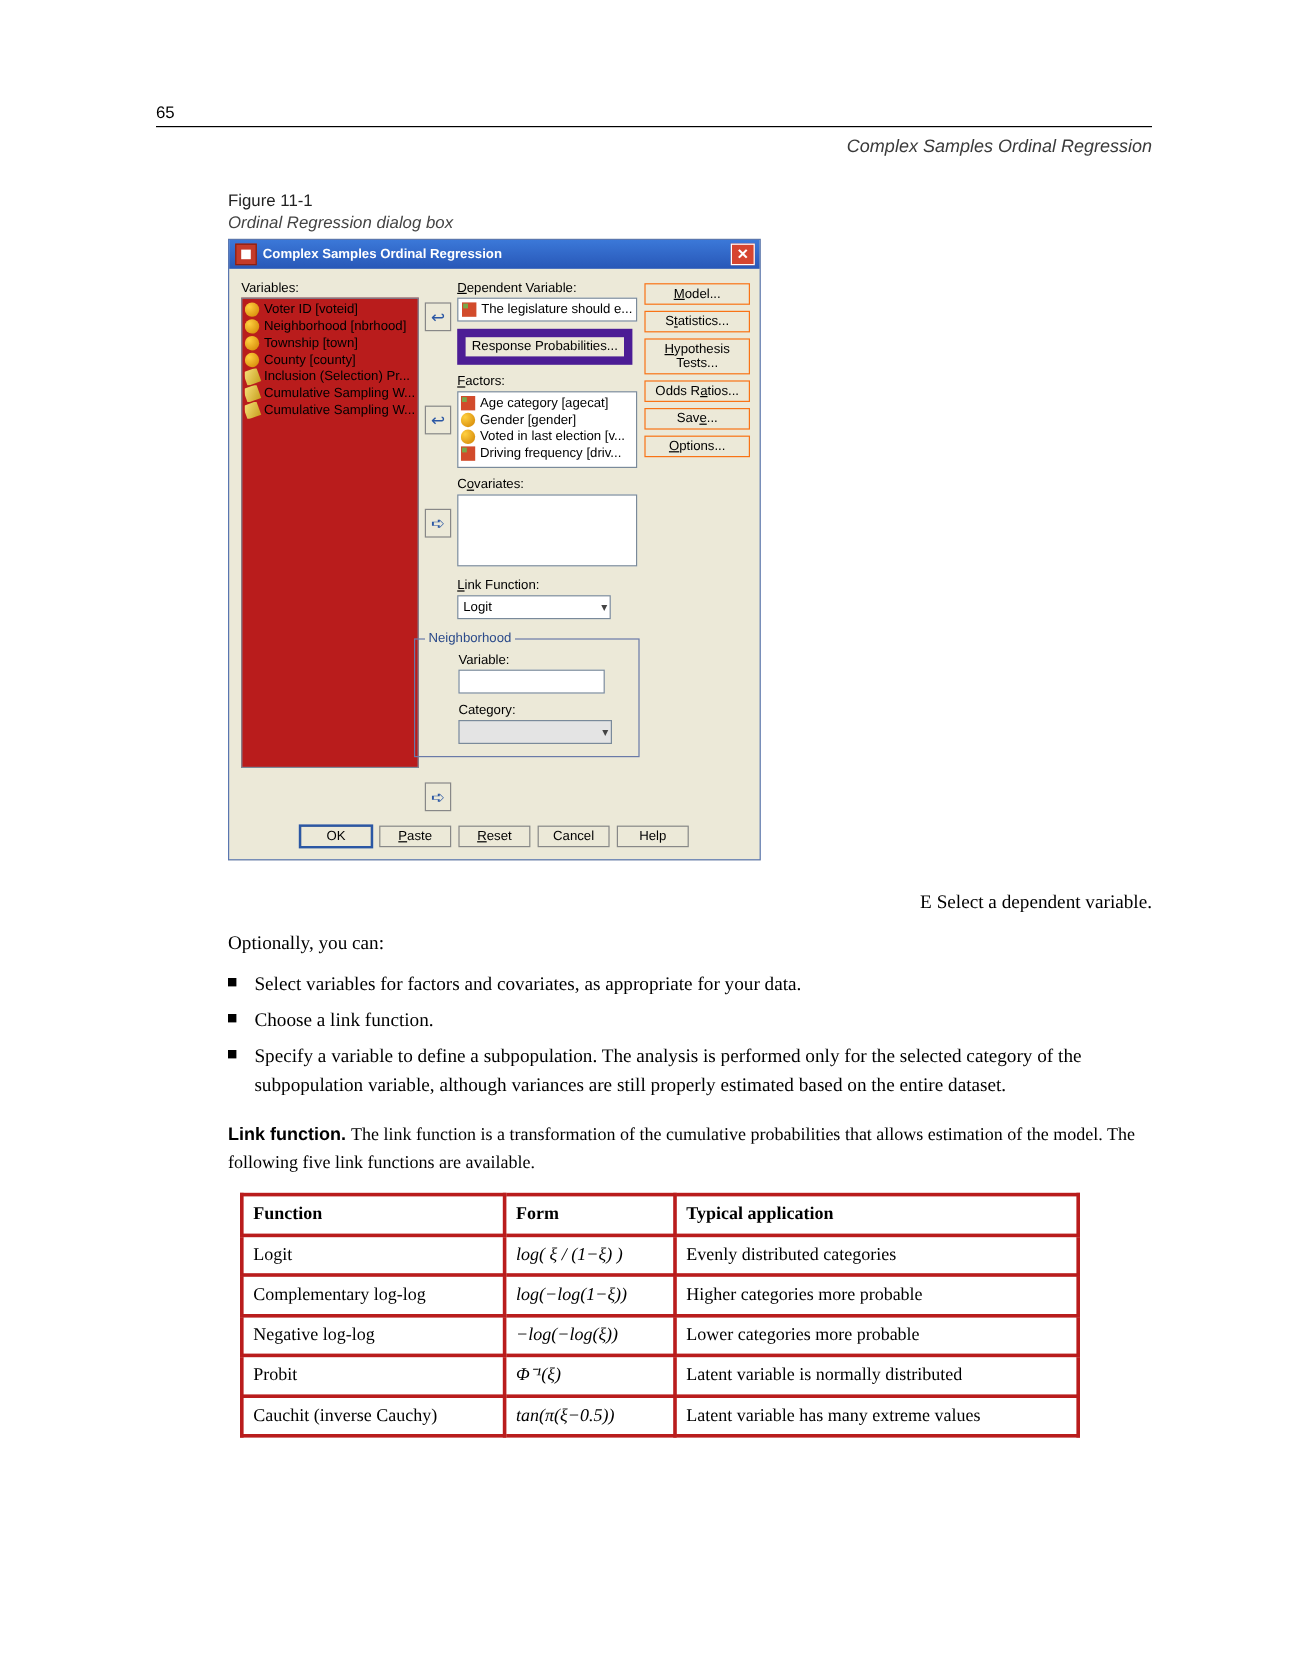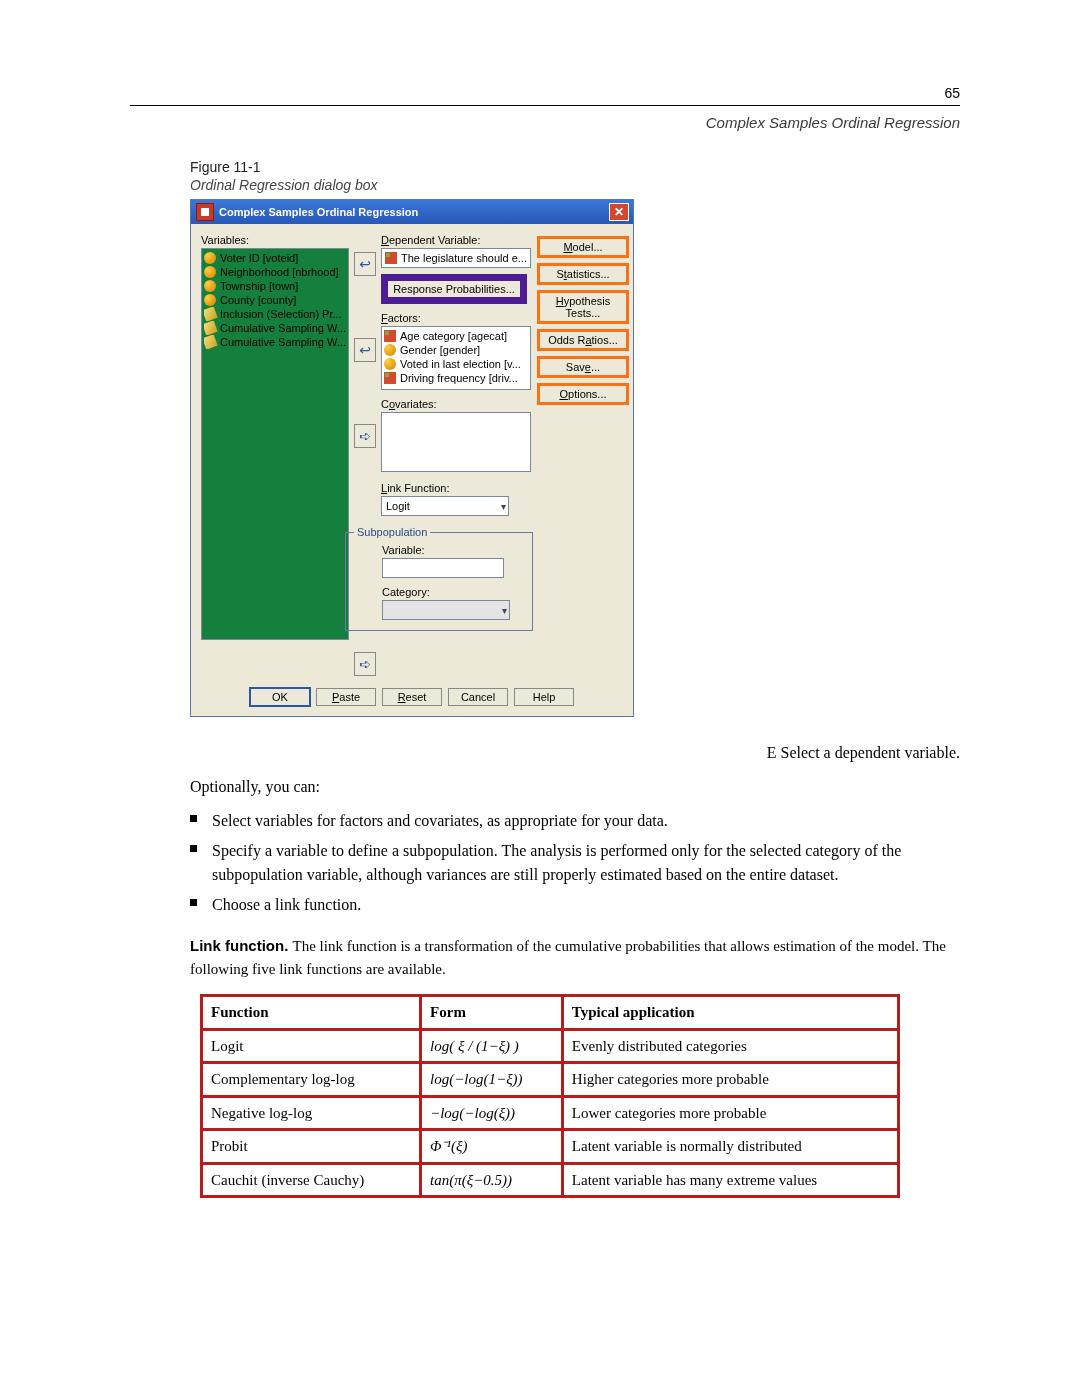--- a/index.html
+++ b/index.html
@@ -6,21 +6,21 @@
     margin: 0;
     background: #fff;
     font-family: Helvetica, Arial, sans-serif;
     color: #000;
     width: 1080px;
   }
   .page {
     padding: 85px 120px 60px 130px;
   }
   .page-number {
-    text-align: right;
+    text-align: left;
     font-size: 14px;
     color: #000;
     margin-bottom: 4px;
   }
   hr.top-rule {
     border: none;
     border-top: 1px solid #000;
     margin: 0 0 8px 0;
   }
   .section-title {
@@ -104,21 +104,21 @@
     display: flex;
     flex-direction: column;
   }
   .col-left { width: 152px; }
   .col-mid { width: 20px; align-items: center; gap: 62px; padding-top: 18px;}
   .col-main { width: 150px; }
   .col-right { width: 86px; gap: 5px; padding-top: 2px;}
   .label { margin-bottom: 2px; }
   .listbox {
     border: 1px solid #7a8a9a;
-    background: #15803d;
+    background: #b91c1c;
     height: 386px;
     overflow: hidden;
     padding: 2px;
   }
   .var-item {
     display: flex;
     align-items: center;
     gap: 4px;
     padding: 1px 0;
     white-space: nowrap;
@@ -220,21 +220,21 @@
     align-items: center;
     gap: 8px;
   }
   .subpop-input {
     border: 1px solid #7a8a9a;
     background: #fff;
     height: 18px;
     width: 120px;
   }
   .right-btn {
-    border: 3px solid #f97316;
+    border: 1px solid #f97316;
     background: #ece9d8;
     padding: 2px 0;
     text-align: center;
     width: 86px;
   }
   .right-btn .u { text-decoration: underline; }
   .bottom-buttons {
     display: flex;
     justify-content: center;
     gap: 6px;
@@ -417,21 +417,21 @@
           <div class="label">C<span class="u">o</span>variates:</div>
           <div class="cov-box"></div>
 
           <div class="label"><span class="u">L</span>ink Function:</div>
           <div class="combo">
             <span>Logit</span>
             <span class="arrow">▾</span>
           </div>
 
           <fieldset class="subpop" style="margin-left:-36px; width:170px;">
-            <legend>Subpopulation</legend>
+            <legend>Neighborhood</legend>
             <div class="label" style="margin-left:28px">Variable:</div>
             <div class="subpop-row" style="margin-left:28px">
               <div class="subpop-input"></div>
             </div>
             <div class="label" style="margin-left:28px; margin-top:8px;">Category:</div>
             <div style="margin-left:28px">
               <div class="combo disabled">
                 <span></span>
                   <span class="arrow">▾</span>
               </div>
@@ -457,22 +457,22 @@
         <div class="std-btn">Help</div>
       </div>
     </div>
   </div>
 
   <div class="body-text">
     <div class="E-step">E   Select a dependent variable.</div>
     <div class="inline-para" style="margin-top:10px">Optionally, you can:</div>
     <ul class="bullets">
       <li>Select variables for factors and covariates, as appropriate for your data.</li>
+      <li>Choose a link function.</li>
       <li>Specify a variable to define a subpopulation. The analysis is performed only for the selected category of the subpopulation variable, although variances are still properly estimated based on the entire dataset.</li>
-      <li>Choose a link function.</li>
     </ul>
     <div class="para-heading">
       <span>Link function.</span>
       <span style="font-weight:normal; font-family:'Times New Roman',serif;"> The link function is a transformation of the cumulative probabilities that allows estimation of the model. The following five link functions are available.</span>
     </div>
 
     <div class="link-table-wrapper">
       <table class="link-table">
         <tbody>
             <tr>

